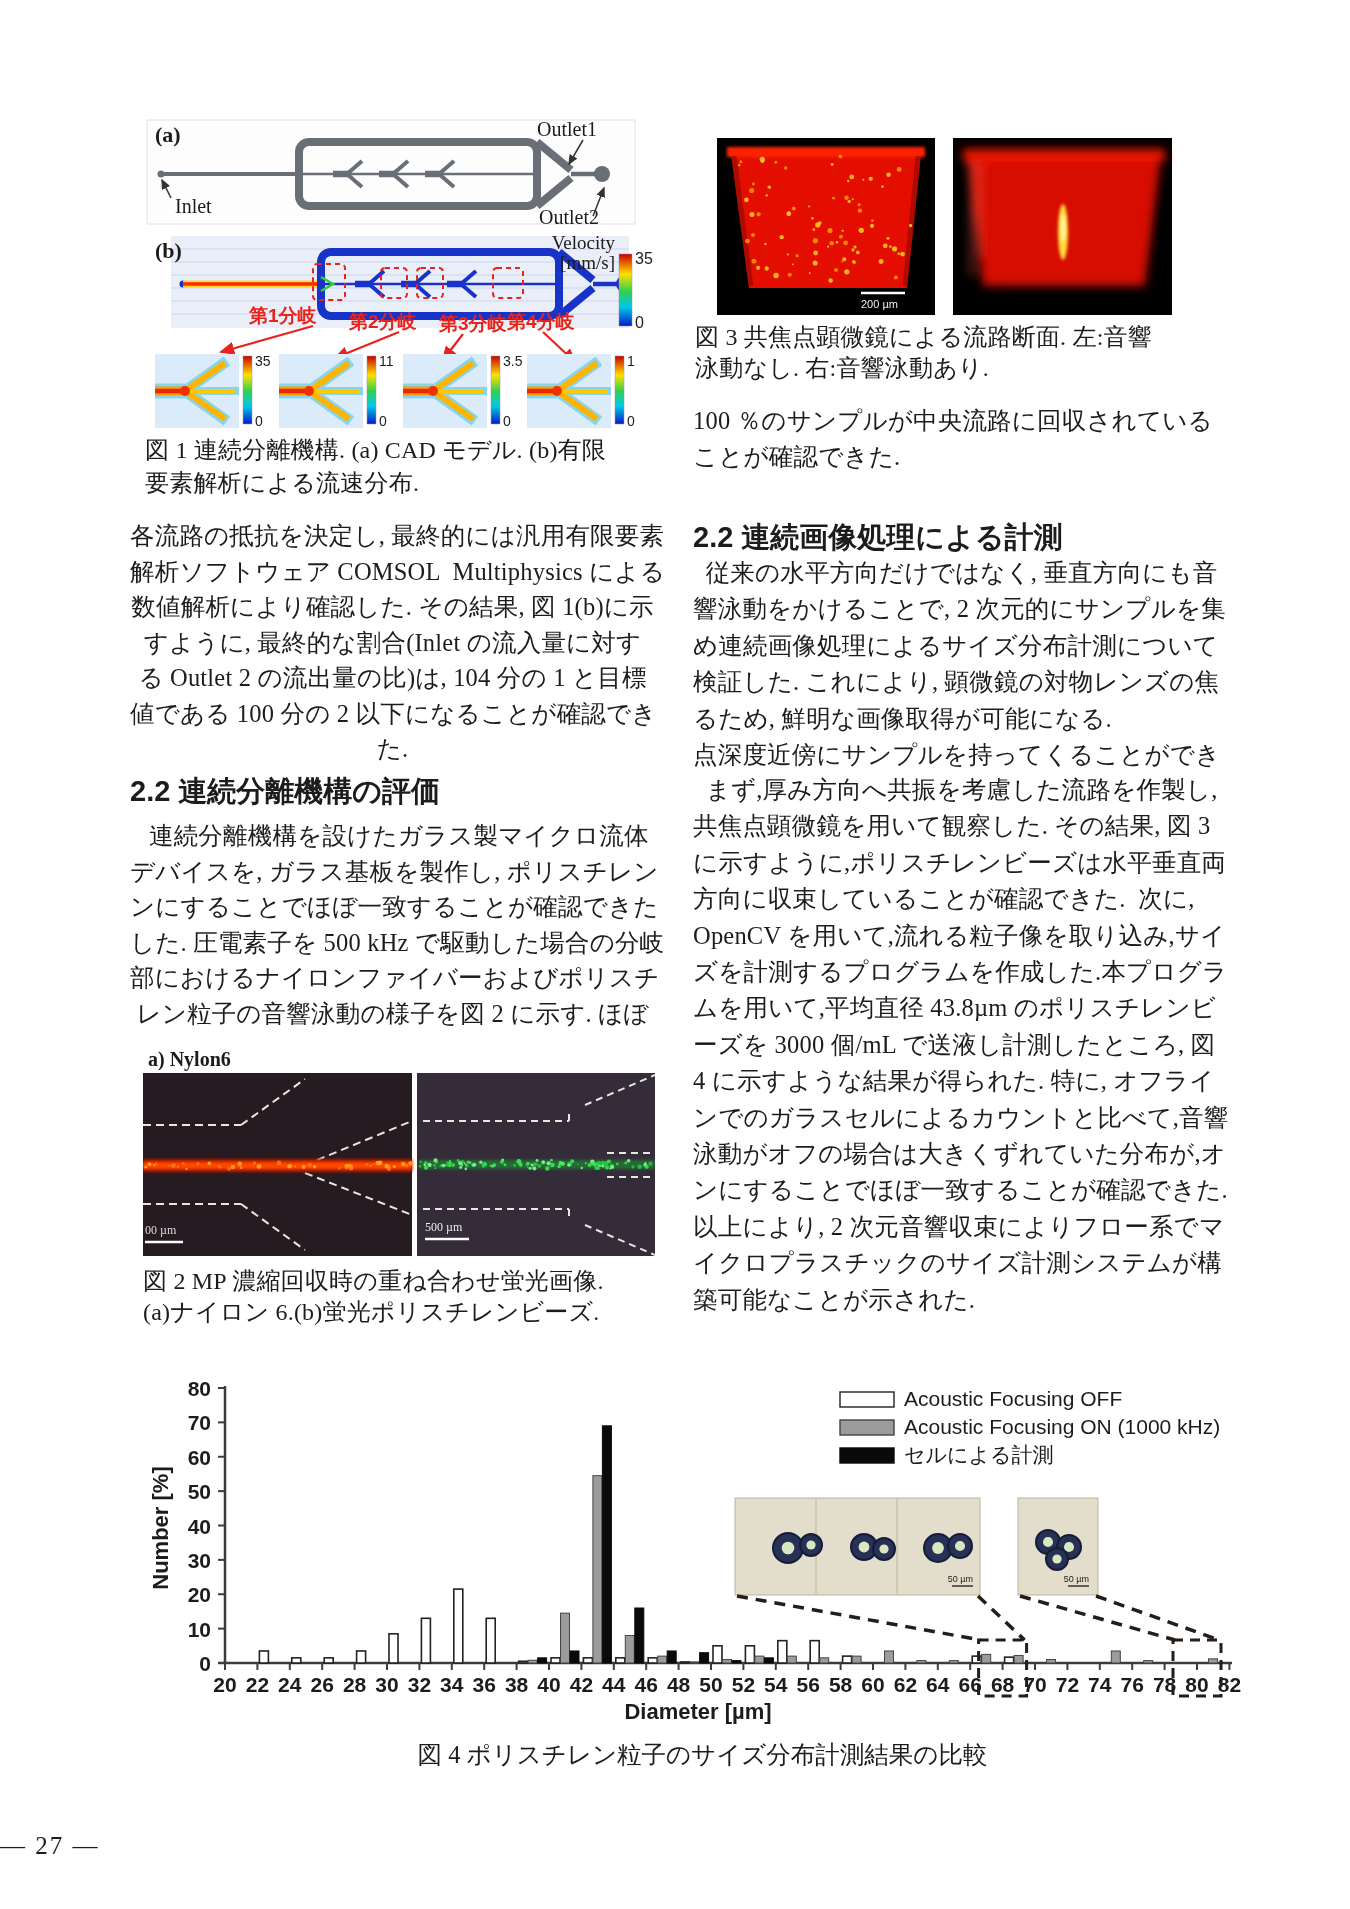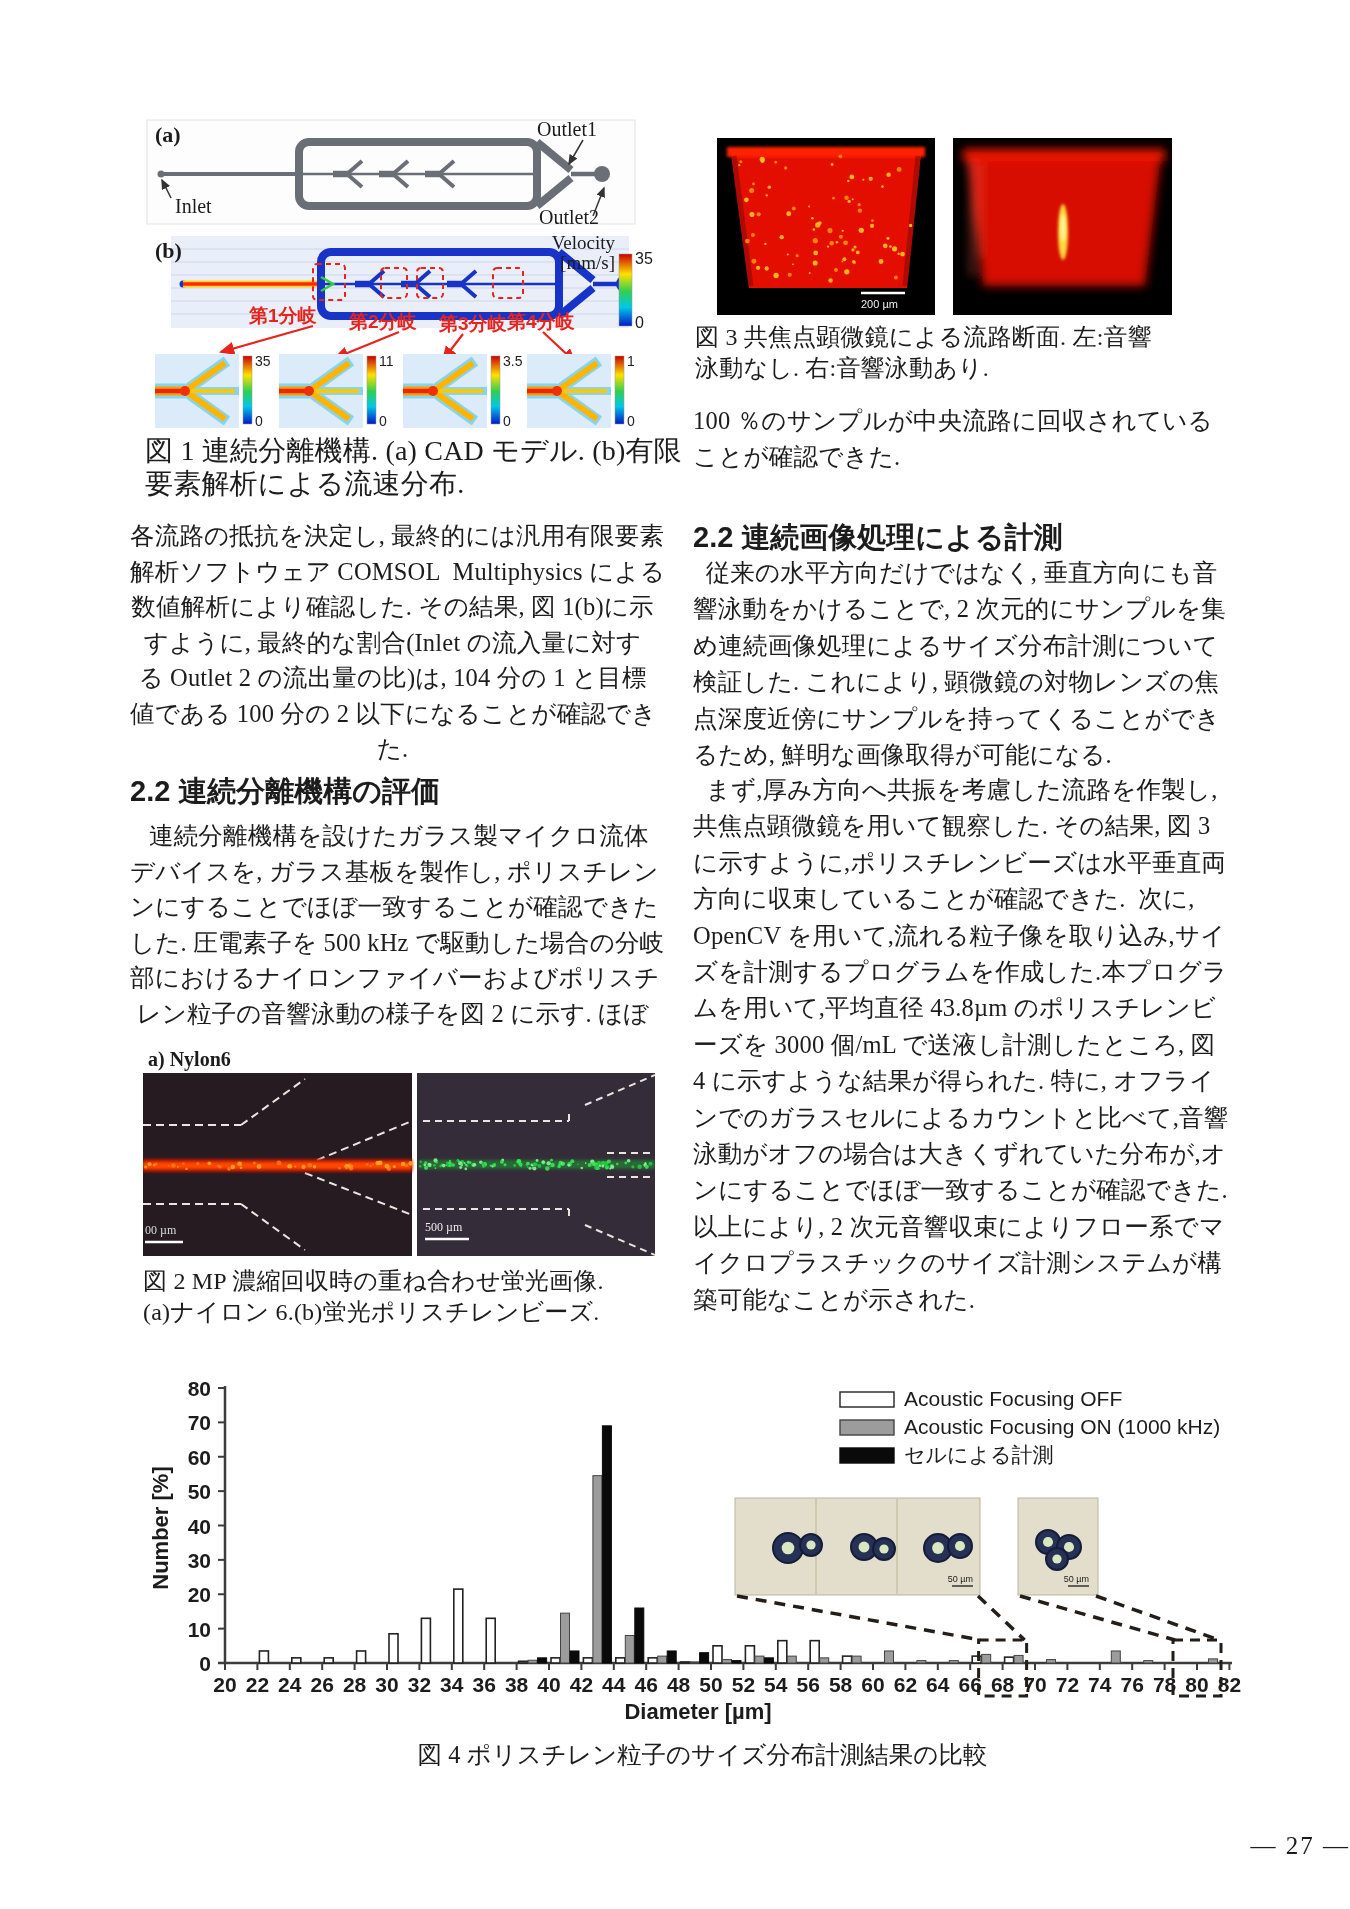--- a/index.html
+++ b/index.html
@@ -3,24 +3,24 @@
 <meta charset="utf-8">
 <style>
   html,body{margin:0;padding:0;background:#ffffff;}
   .page{position:relative;width:1350px;height:1909px;background:#ffffff;overflow:hidden;
         font-family:"Liberation Serif","DejaVu Serif",serif;color:#1c1c1c;}
   .abs{position:absolute;}
   .tline{font-size:24.5px;white-space:pre;letter-spacing:.2px;}
   .lh355 .tline{line-height:35.5px;text-align:center;}
   .lh364 .tline{line-height:36.4px;}
   .cap .tline{font-size:24px;line-height:31px;}
-  .cap33 .tline{font-size:28px;line-height:33px;}
+  .cap33 .tline{font-size:24px;line-height:33px;}
   .heading{font-family:"Liberation Sans","DejaVu Sans",sans-serif;font-weight:bold;font-size:29px;}
   .figlabel{font-size:20px;font-weight:bold;font-family:"Liberation Serif","DejaVu Serif",serif;}
-  .pageno{width:1350px;text-align:right;font-size:25px;letter-spacing:2px;}
+  .pageno{width:1350px;text-align:left;font-size:25px;letter-spacing:2px;}
   .capcenter{width:1125px;text-align:center;font-size:24.5px;}
   svg{display:block;}
 </style>
 </head>
 <body>
 
 <div class="page">
 
   <div id="fig1" class="abs" style="left:145px;top:112px;">
       <svg width="512" height="320" viewBox="0 0 512 320">
@@ -527,22 +527,22 @@
   <div class="abs lh364" style="left:693px;top:403px;width:540px;">
       <div class="tline">100 ％のサンプルが中央流路に回収されている</div>
       <div class="tline">ことが確認できた.</div>
     </div>
   <div class="abs heading" style="left:693px;top:518px;">2.2  連続画像処理による計測</div>
   <div class="abs lh364" style="left:693px;top:555px;width:540px;">
       <div class="tline">  従来の水平方向だけではなく, 垂直方向にも音</div>
       <div class="tline">響泳動をかけることで, 2 次元的にサンプルを集</div>
       <div class="tline">め連続画像処理によるサイズ分布計測について</div>
       <div class="tline">検証した. これにより, 顕微鏡の対物レンズの焦</div>
+      <div class="tline">るため, 鮮明な画像取得が可能になる.</div>
       <div class="tline">点深度近傍にサンプルを持ってくることができ</div>
-      <div class="tline">るため, 鮮明な画像取得が可能になる.</div>
     </div>
   <div class="abs lh364" style="left:693px;top:772px;width:540px;">
       <div class="tline">  まず,厚み方向へ共振を考慮した流路を作製し,</div>
       <div class="tline">共焦点顕微鏡を用いて観察した. その結果, 図 3</div>
       <div class="tline">に示すように,ポリスチレンビーズは水平垂直両</div>
       <div class="tline">方向に収束していることが確認できた.  次に,</div>
       <div class="tline">OpenCV を用いて,流れる粒子像を取り込み,サイ</div>
       <div class="tline">ズを計測するプログラムを作成した.本プログラ</div>
       <div class="tline">ムを用いて,平均直径 43.8µm のポリスチレンビ</div>
       <div class="tline">ーズを 3000 個/mL で送液し計測したところ, 図</div>

